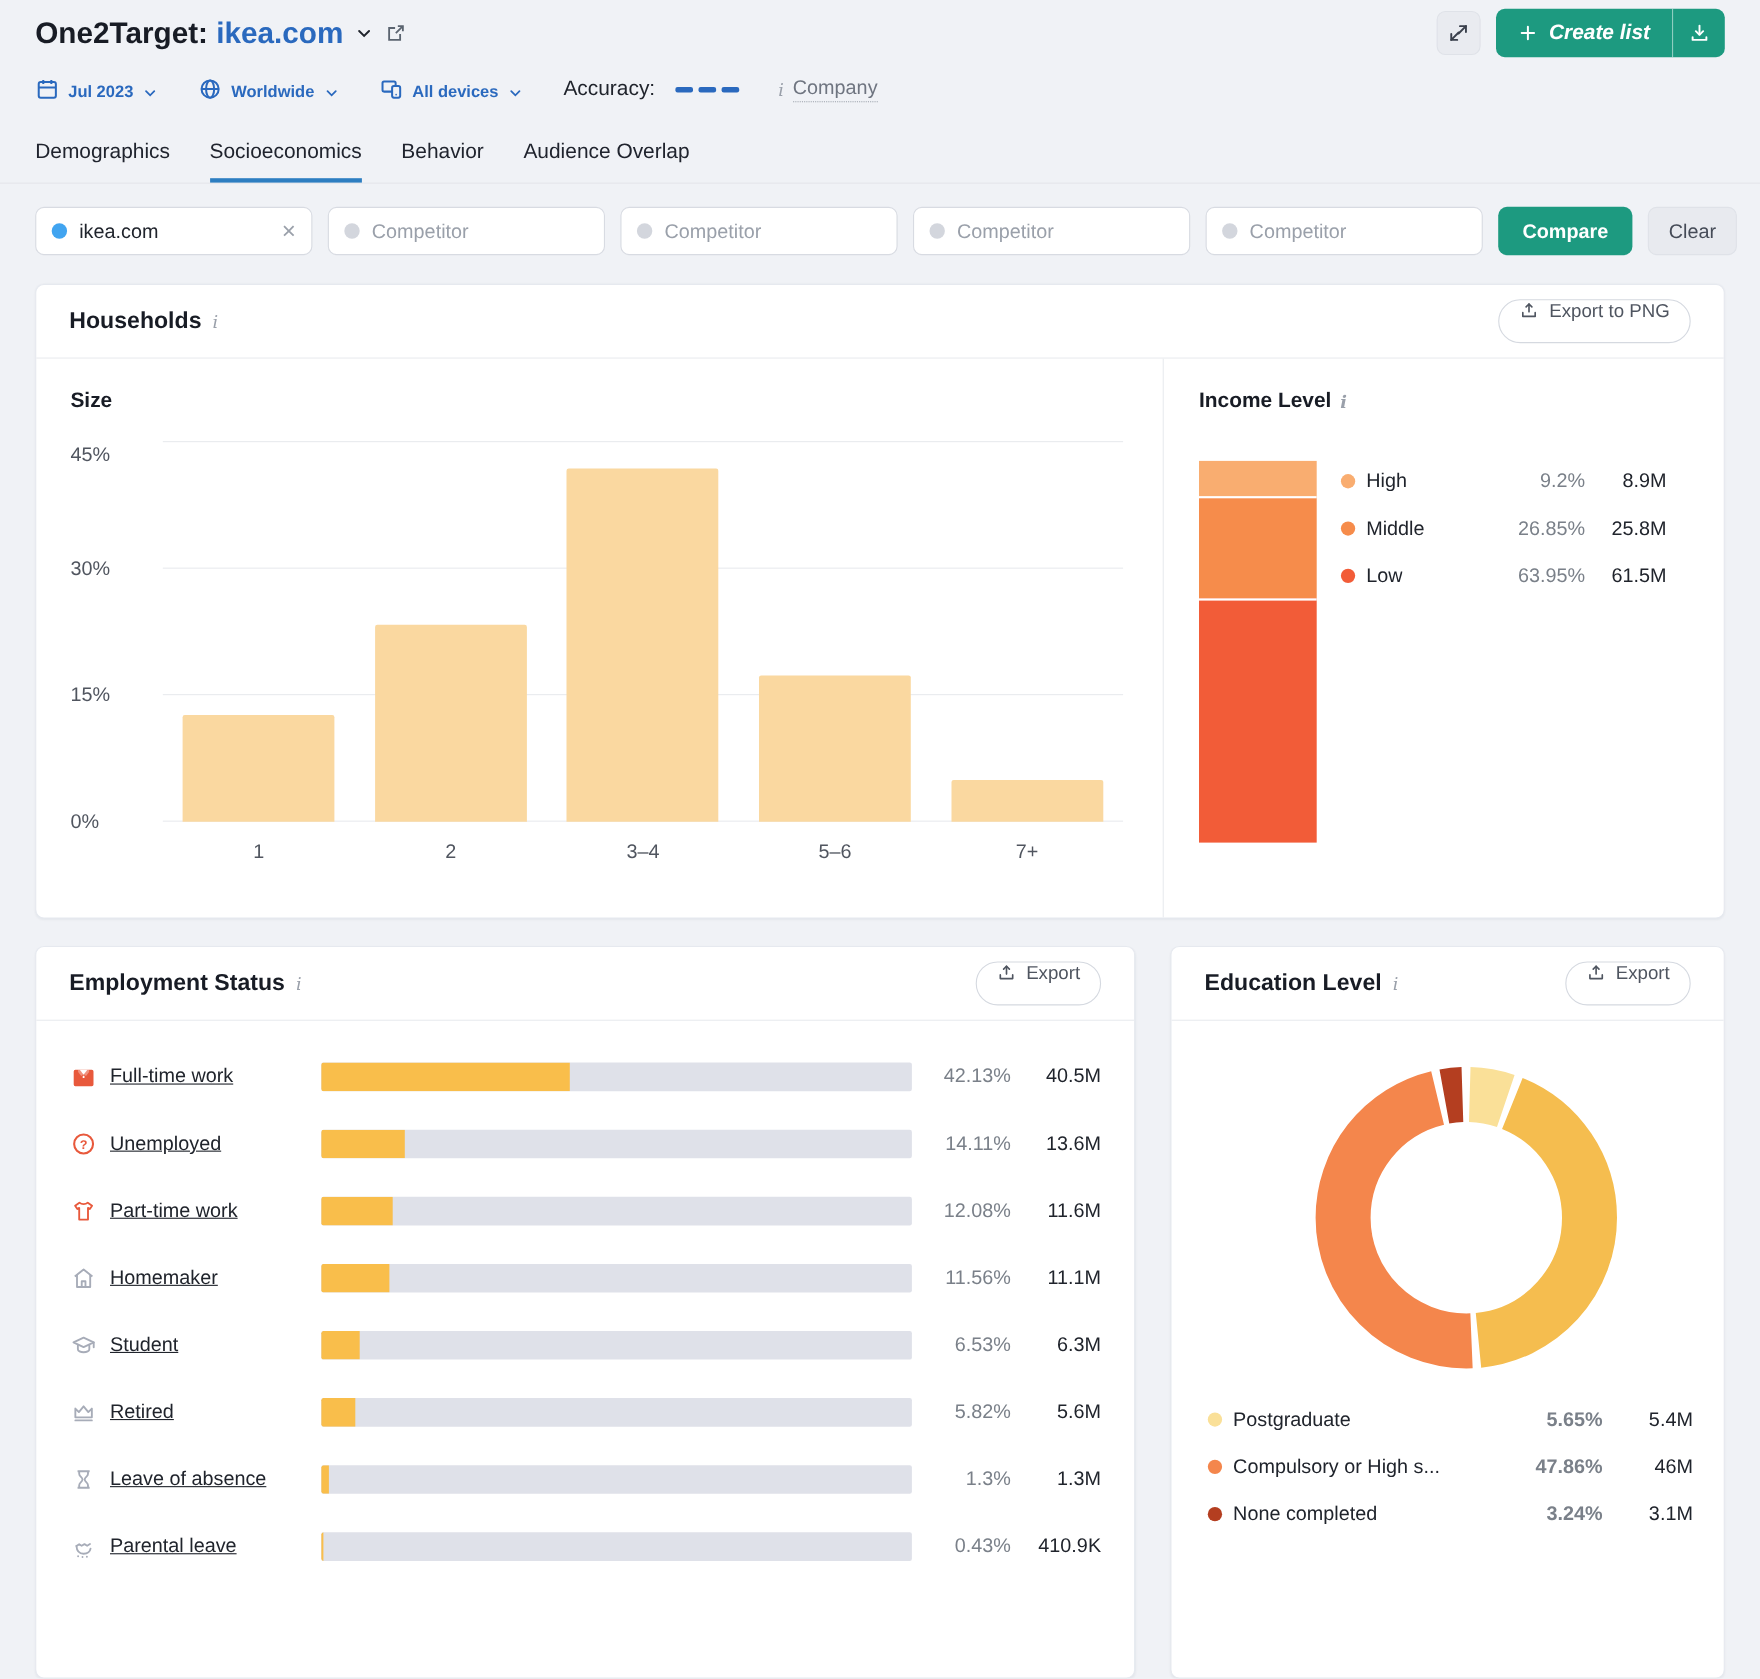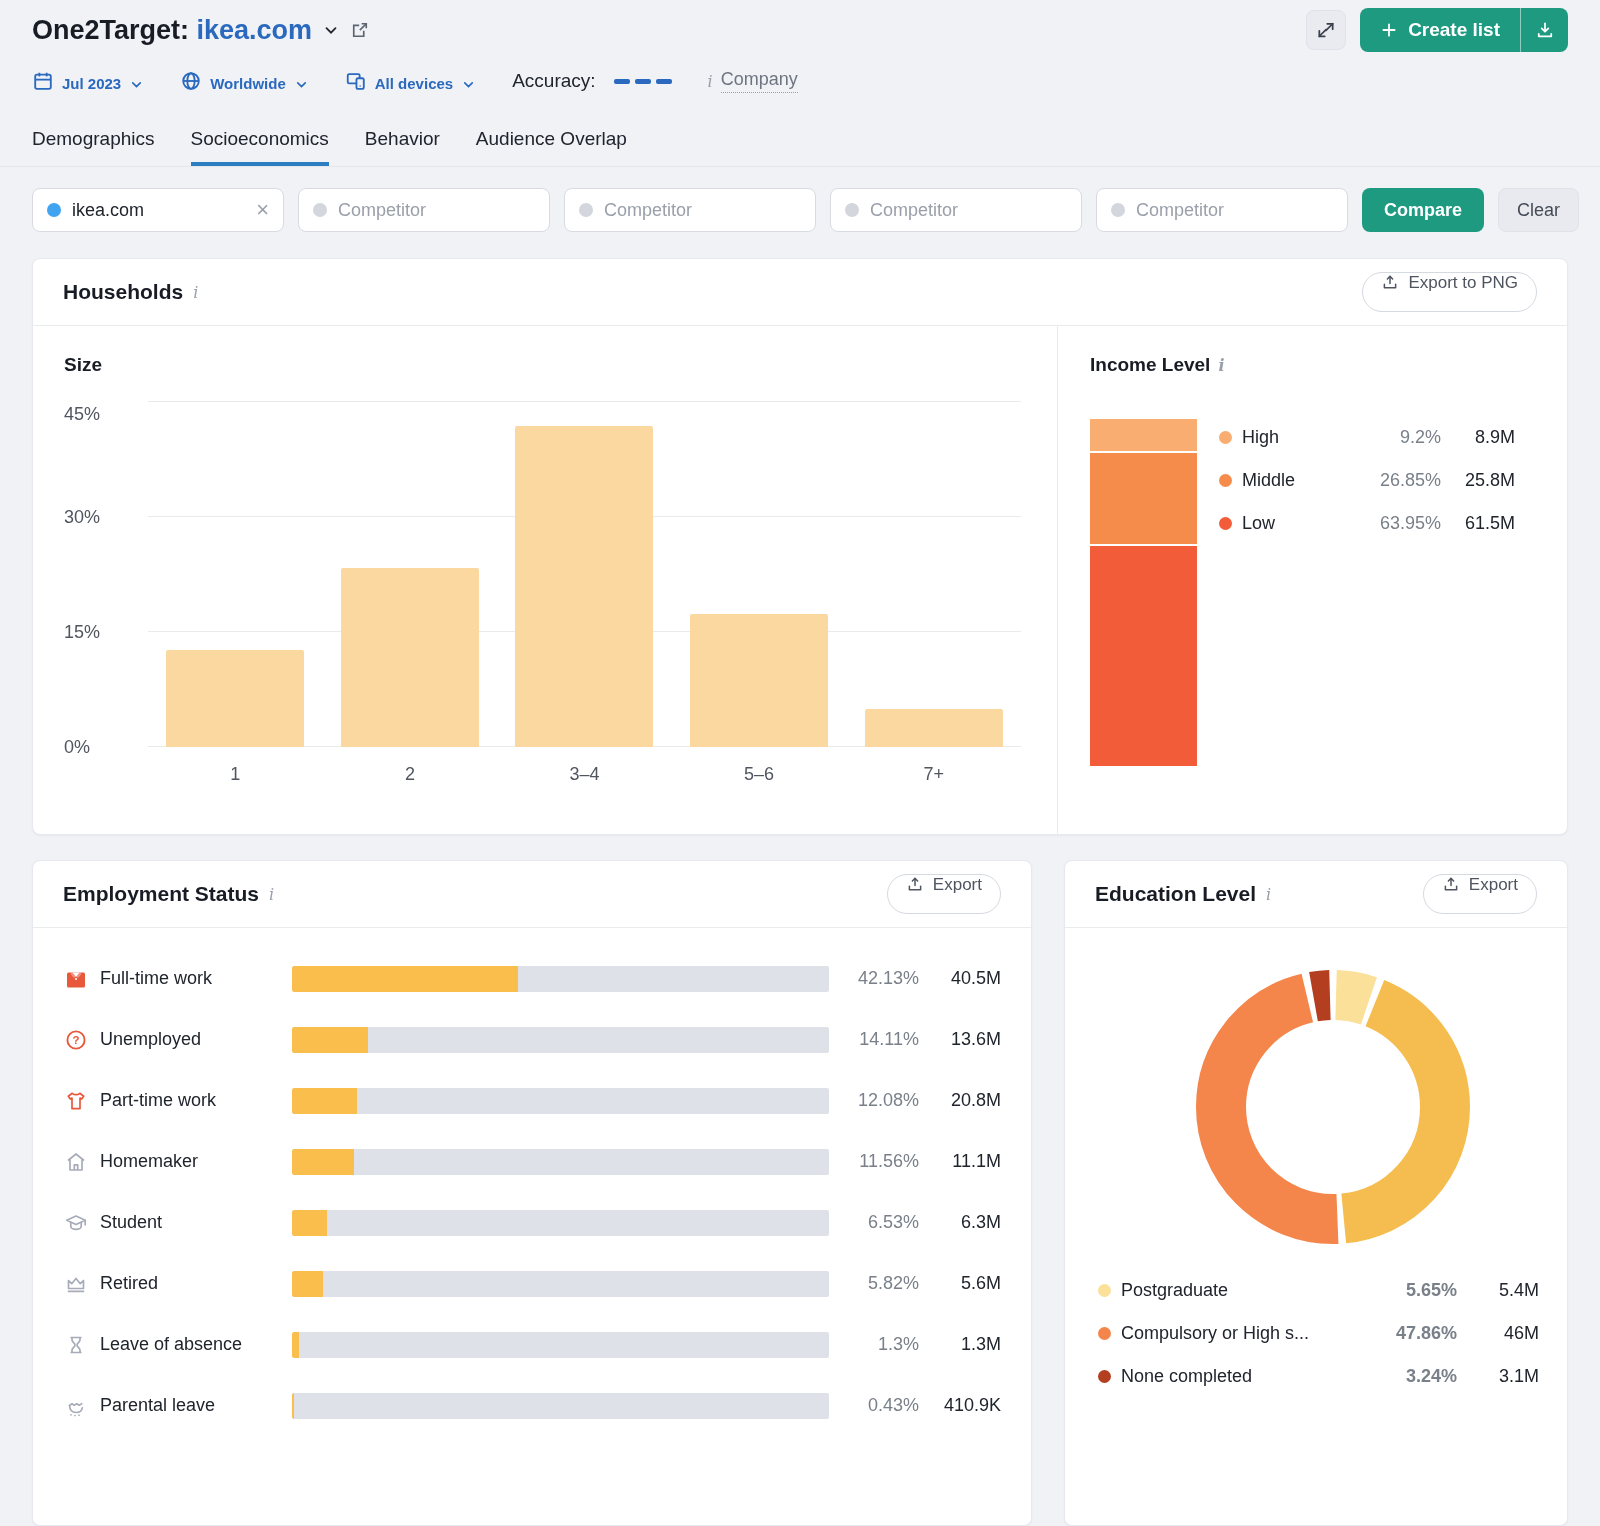--- a/index.html
+++ b/index.html
@@ -14,21 +14,21 @@
 
   
   .title-row { left:32px; top:8px; height:44px; display:flex; align-items:center; gap:10px; }
   .page-title { font-size:27px; font-weight:700; color:#181C25; white-space:nowrap; }
   .page-title .domain { color:#2A69BE; }
   .icon { display:inline-flex; align-items:center; justify-content:center; }
 
   .top-actions { right:32px; top:8px; display:flex; align-items:center; gap:14px; }
   .expand-btn { width:40px; height:40px; background:#E9EBF0; border:1px solid #DFE2E8; border-radius:8px;
     display:flex; align-items:center; justify-content:center; cursor:pointer; }
-  .green-split { display:flex; height:44px; background:#1D9A80; border-radius:8px; overflow:hidden; align-items:stretch; }
+  .green-split { display:flex; height:44px; background:#1D9A80; border-radius:8px; overflow:hidden; align-items:stretch;font-style:italic; }
   .btn-create { display:flex; align-items:center; gap:10px; padding:0 20px; color:#fff; font-size:19px; font-weight:700; cursor:pointer; }
   .btn-dl { width:48px; display:flex; align-items:center; justify-content:center; border-left:1px solid rgba(255,255,255,.5); cursor:pointer; }
 
   .filters-row { left:32px; top:60px; height:42px; display:flex; align-items:center; gap:36px; }
   .filter-item { display:flex; align-items:flex-end; gap:8px; font-size:15px; color:#2A69BE; cursor:pointer; white-space:nowrap;font-weight:bold; }
   .accuracy { display:flex; align-items:center; gap:18px; font-size:19px; color:#20242C; }
   .dashes { display:flex; gap:5px; }
   .dash { width:16px; height:5px; background:#2A69BE; border-radius:2px; }
   .company { display:flex; align-items:center; gap:8px; font-size:18px; color:#6F7580; }
   .company .lbl { border-bottom:1px dotted #9AA0AA; padding-bottom:2px; cursor:pointer; }
@@ -85,21 +85,21 @@
   .legend-row { height:43px; display:flex; align-items:center; gap:10px; }
   .legend-dot { width:13px; height:13px; border-radius:50%; flex:none; }
   .legend-label { font-size:18px; color:#20242C; white-space:nowrap; overflow:hidden; }
   .legend-pct { margin-left:auto; font-size:18px; color:#7A8089; text-align:right; }
   .legend-val { width:64px; font-size:18px; color:#20242C; text-align:right; flex:none; }
 
   #employment { left:32px; top:860px; width:1000px; height:666px; }
   .emp-rows { padding:20px 30px 0 31px; }
   .emp-row { height:61px; display:flex; align-items:center; }
   .emp-icon { width:24px; height:24px; flex:none; display:flex; align-items:center; justify-content:center; }
-  .emp-label { width:192px; margin-left:12px; font-size:18px; color:#20242C; flex:none; }
+  .emp-label { width:192px; margin-left:12px; font-size:18px; color:#20242C; flex:none;text-decoration:underline; }
   .emp-track { flex:1; height:26px; background:#DFE1E9; border-radius:2px; overflow:hidden; }
   .emp-fill { height:100%; border-radius:2px 0 0 2px; }
   .emp-pct { width:90px; text-align:right; font-size:18px; color:#7A8089; flex:none; }
   .emp-val { width:82px; text-align:right; font-size:18px; color:#20242C; flex:none; }
 
   #education { left:1064px; top:860px; width:504px; height:666px; }
   .donut-wrap { position:absolute; left:128px; top:106px; width:280px; height:280px; }
   #edu-legend { left:33px; right:28px; top:408px; }
   #edu-legend .legend-pct { width:84px;font-weight:bold; }
   #edu-legend .legend-val { width:72px; }
@@ -390,21 +390,21 @@
         <span class="emp-icon" style="color: rgb(232, 89, 60);">
           <svg width="24" height="24" viewBox="0 0 24 24" fill="none" stroke="currentColor" stroke-width="1.7" stroke-linejoin="round">
             <path d="M8.2 4.3 4.3 7.2l2 2.9 1.7-1v10.6h8V9.1l1.7 1 2-2.9-3.9-2.9c-1 .9-2.2 1.4-3.8 1.4s-2.8-.5-3.8-1.4z"></path>
           </svg>
         </span>
         <span class="emp-label">Part-time work</span>
         <div class="emp-track" style="background: rgb(223, 225, 233);">
           <div class="emp-fill" style="width: 12.08%; background: rgb(249, 190, 75);"></div>
         </div>
         <span class="emp-pct">12.08%</span>
-        <span class="emp-val">20.8M</span>
+        <span class="emp-val">11.6M</span>
       </div>
       <div class="emp-row">
         <span class="emp-icon" style="color: rgb(167, 172, 184);">
           <svg width="24" height="24" viewBox="0 0 24 24" fill="none" stroke="currentColor" stroke-width="1.7" stroke-linejoin="round">
             <path d="M4 10.5 12 4l8 6.5"></path>
             <path d="M6 9.2V20h12V9.2"></path>
             <path d="M10.3 20v-5.2h3.4V20"></path>
           </svg>
         </span>
         <span class="emp-label">Homemaker</span>

